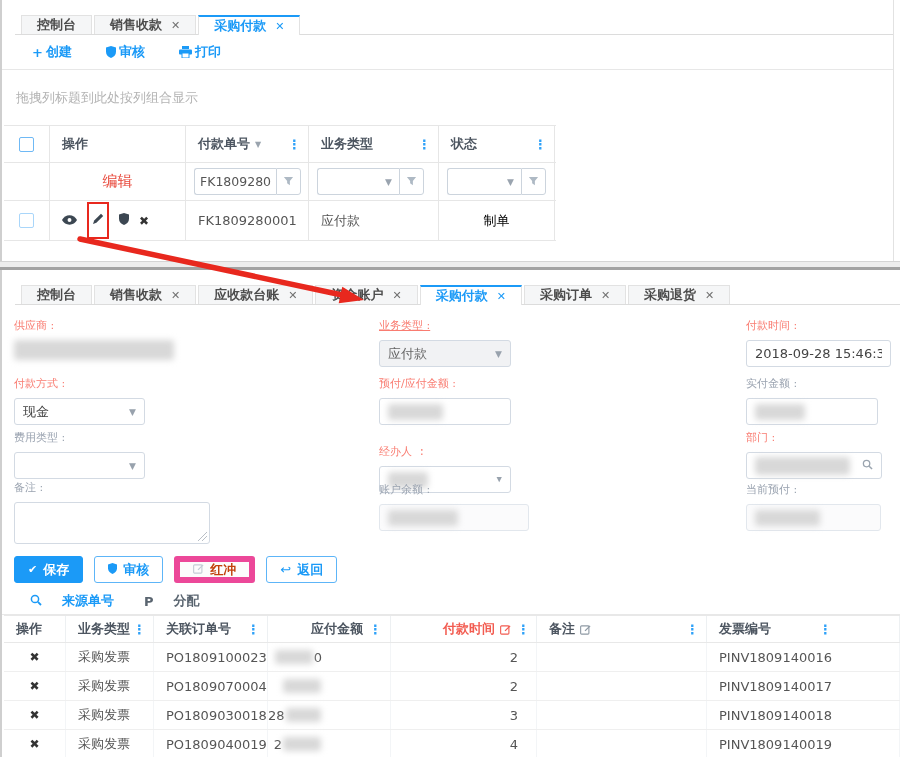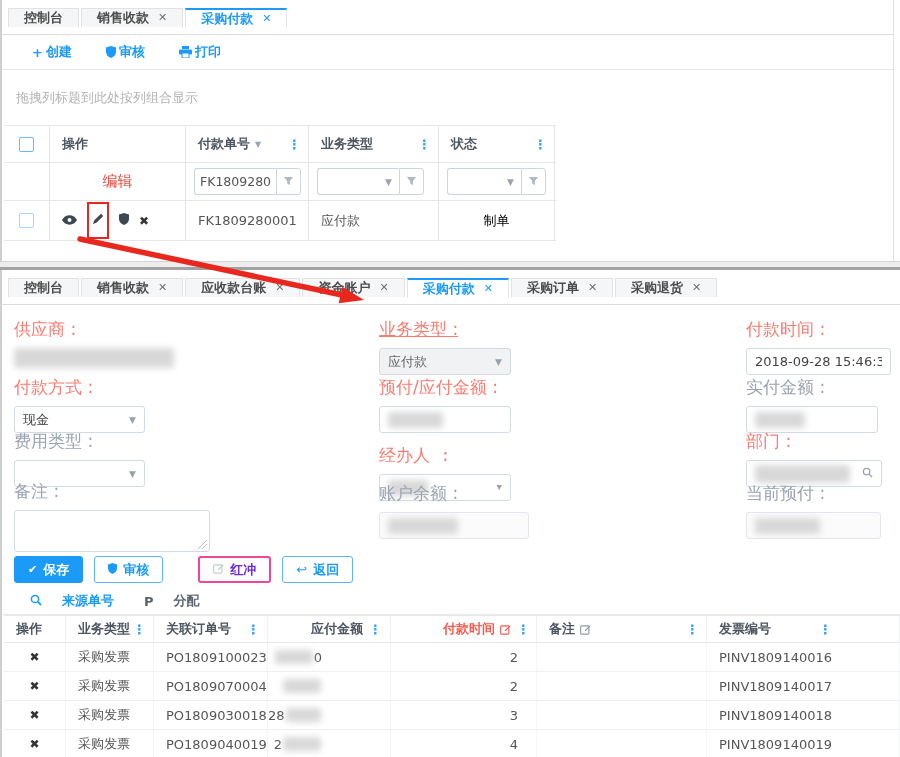--- a/index.html
+++ b/index.html
@@ -22,22 +22,22 @@
     position: absolute; left: 0; top: 261px; width: 900px; height: 9px;
     background: #ededed; border-top: 1px solid #d4d4d4; border-bottom: 3px solid #a2a2a2;
   }
   .panel-bottom {
     position: absolute; left: 0; top: 270px; width: 900px; height: 487px;
     background: #fff; border-left: 2px solid #cfcfcf; overflow: hidden;
   }
 
   
   .tabbar {
-    position: absolute; top: 0; left: 0; right: 0; height: 35px;
-    display: flex; align-items: center; padding-left: 6px;
+    position: absolute; top: 0; left: 13px; right: 0; height: 35px;
+    display: flex; align-items: flex-end; padding-left: 6px;
     border-bottom: 1px solid #dcdcdc; background: #fff;
   }
   .tab {
     display: inline-flex; align-items: center; gap: 9px;
     padding: 0 15px; margin-right: 2px;
     background: #f5f6f7; border: 1px solid #e2e2e2; border-bottom: none;
     font-weight: 600; color: #4c4c4c; cursor: default; white-space: nowrap;
   }
   .tab.active {
     background: #fff; color: #1b9af7;
@@ -92,21 +92,21 @@
   }
   .f-select.small { width: 74px; }
 
   .act-icons { gap: 10px; padding-left: 12px; display: flex; align-items: center; }
   .annot-rect { border: 2px solid #e8281e; padding: 9px 3px; display: inline-flex; align-items: center; }
   .edit-hint { color: #e8483b; font-size: 15px; }
   .link-blue { color: #000000; font-weight: 400; }
 
   
   .field { position: absolute; }
-  .flabel { font-size: 17px; margin-bottom: 7px; }
+  .flabel { font-size: 11px; margin-bottom: 7px; }
   .flabel.req { color: #f97c71; }
   .flabel.opt { color: #9aa3b0; }
   .flabel.u { text-decoration: underline; }
   .ctl {
     height: 27px; border: 1px solid #d3dae3; border-radius: 3px;
     display: flex; align-items: center; font-size: 13px; color: #444; background: #fff;
     padding: 0 8px; position: relative;
   }
   .ctl .caret { margin-left: auto; color: #98a2ad; font-size: 9px; }
   .ctl.dis { background: #f1f2f4; color: #666; }
@@ -126,21 +126,21 @@
   }
 
   
   .btnrow { position: absolute; top: 286px; left: 12px; display: flex; gap: 11px; }
   .btn {
     height: 27px; border-radius: 3px; padding: 0 13px; font-size: 13px; font-weight: 600;
     display: inline-flex; align-items: center; gap: 6px; white-space: nowrap;
   }
   .btn-primary { background: #1b9af7; border: 1px solid #1b9af7; color: #fff; }
   .btn-outline { background: #fff; border: 1px solid #5db5f8; color: #1b9af7; }
-  .btn-disabled { background: #fcfcfc; border: 2px solid #ec4899; color: #6d28d9; margin-left: 24px; }
+  .btn-disabled { background: #fcfcfc; border: 6px solid #ec4899; color: #c2410c; }
 
   .subtabs {
     position: absolute; top: 318px; left: 0; right: 0; height: 27px;
     border-bottom: 1px solid #e8e8e8; display: flex; gap: 30px; padding-left: 28px;
     font-weight: 600;
   }
   .subtab { display: inline-flex; align-items: center; gap: 20px; color: #5a6570; }
   .subtab.active { color: #1b9af7; }
 
   

